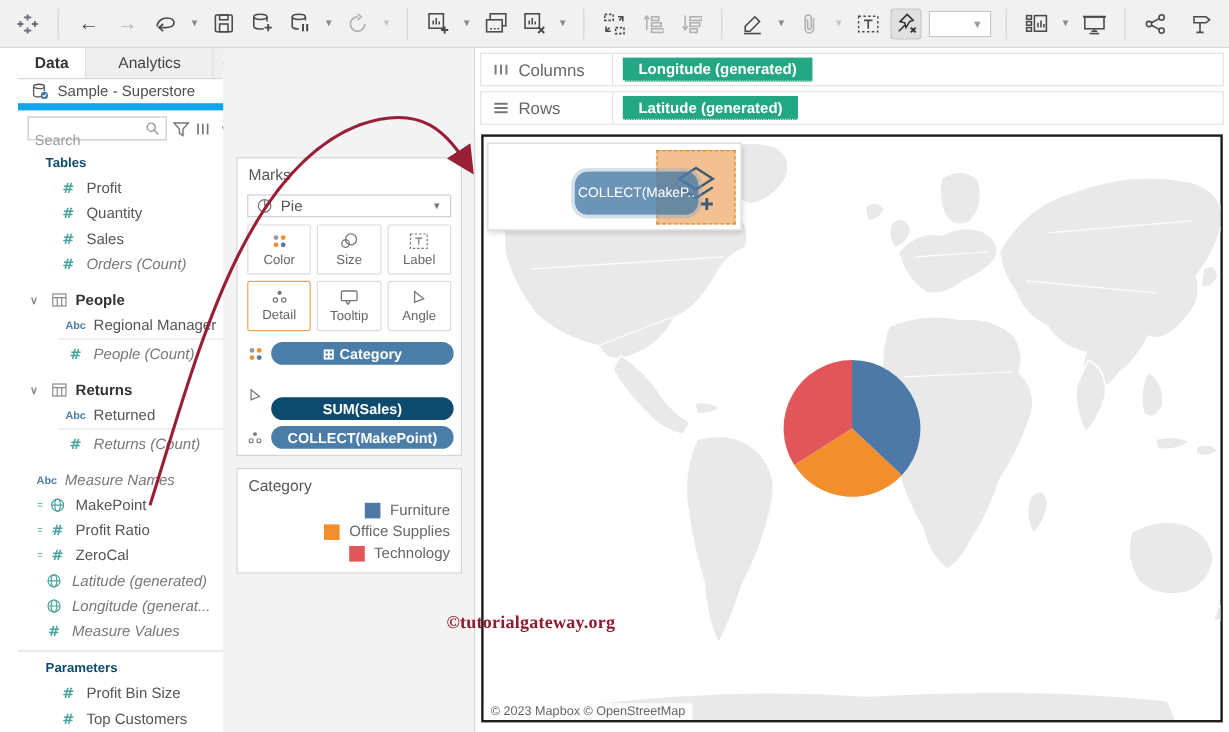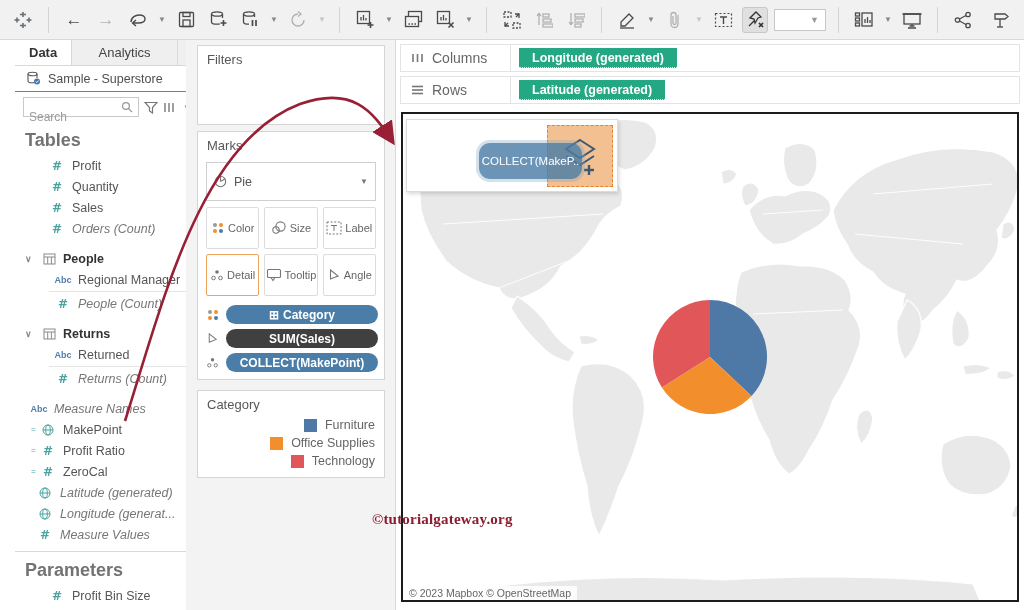--- a/index.html
+++ b/index.html
@@ -27,27 +27,27 @@
   .sidebar { position:absolute; left:15px; top:40px; width:186px; height:570px;
     background:#fff; border-right:1px solid #cfcfcf; font-size:12.5px; color:#555; }
   .side-tabs { display:flex; height:26px; border-bottom:1px solid #d8d8d8; }
   .side-tab { padding:5px 14px; font-size:13px; color:#333; }
   .side-tab.active { background:#fff; font-weight:bold; border-right:1px solid #d8d8d8; }
   .side-tab.inactive { background:#efefef; flex:1; text-align:center; color:#444;
     border-right:1px solid #d8d8d8; }
   .side-collapse { width:22px; display:flex; align-items:center; justify-content:center;
     color:#666; background:#efefef; font-size:12px; }
   .datasource { height:26px; display:flex; align-items:center; gap:7px; padding:0 10px;
-    color:#4f4f4f; font-size:12.5px; border-bottom:1px solid #0ea5e9; }
+    color:#4f4f4f; font-size:12.5px; border-bottom:6px solid #0ea5e9; }
   .search-row { height:30px; display:flex; align-items:center; gap:5px; padding:0 8px; }
   .search-box { flex:1; height:20px; border:1px solid #c9c9c9; display:flex;
     align-items:center; padding:0 5px; color:#9a9a9a; font-size:12px; background:#fff; }
   .search-box .ph { flex:1;margin-top:20px; }
-  .tables-header, .params-header { font-weight:bold; color:#737373; font-size:18px;
-    padding:8px 10px 4px 10px; }
+  .tables-header, .params-header { font-weight:bold; color:#0c4a6e; font-size:11px;
+    padding:8px 10px 4px 10px;margin-left:13px; }
   .field-list { position:relative; }
   .frow { height:21px; display:flex; align-items:center; gap:7px; padding-left:34px;
     white-space:nowrap; }
   .frow.group { padding-left:10px; font-weight:bold; color:#333; gap:6px; }
   .frow.indent { padding-left:40px; }
   .frow .it { font-style:italic; color:#777; }
   .fic { width:16px; flex:none; display:flex; align-items:center; justify-content:center; }
   .hash { color:#4ba3a1; font-weight:bold; font-size:12px; font-family:"DejaVu Sans", sans-serif; }
   .abc { color:#4f7ea8; font-size:9px; font-weight:bold; letter-spacing:0; }
   .eq { color:#4ba3a1; font-size:8px; margin-right:-4px; width:6px; }
@@ -61,35 +61,35 @@
 
   
   .middle { position:absolute; left:186px; top:40px; width:210px; height:570px;
     background:#f3f3f3; border-right:1px solid #d9d9d9; }
   .card { position:absolute; left:11px; width:188px; background:#fff;
     border:1px solid #d5d5d5; }
   .card-title { font-size:13px; color:#575757; padding:6px 9px 2px 9px; }
   .filters-card { top:5px; height:80px; }
   .marks-card { top:91px; height:249px; }
   .legend-card { top:350px; height:88px; }
-  .marktype { margin:7px 8px 6px 8px; height:39px; border:1px solid #cfcfcf;
+  .marktype { margin:7px 8px 6px 8px; height:19px; border:1px solid #cfcfcf;
     display:flex; align-items:center; gap:7px; padding:0 7px; font-size:12.5px; color:#555; }
   .marktype .caret { margin-left:auto; color:#777; font-size:8px; }
   .mbtn-grid { display:grid; grid-template-columns:repeat(3,1fr); gap:5px; margin:0 8px; }
   .mbtn { height:42px; border:1px solid #dcdcdc; border-radius:2px; display:flex;
-    flex-direction:row; align-items:center; justify-content:center; gap:3px;
+    flex-direction:column; align-items:center; justify-content:center; gap:3px;
     font-size:11px; color:#666; background:#fff; }
   .mbtn.hl { border:1px solid #f0a35e; }
   .mpills { margin:9px 6px 0 6px; display:flex; flex-direction:column; gap:5px; }
   .mpill-row { display:flex; align-items:center; gap:5px; }
   .mpill-row .fic { width:17px; }
   .pill { flex:1; height:19px; border-radius:10px; color:#fff; font-weight:bold;
     font-size:12px; display:flex; align-items:center; justify-content:center; gap:4px; }
   .pill.blue { background:#4a7da7; }
-  .pill.green { background:#404040; }
+  .pill.green { background:#0c4a6e;margin-top:22px; }
   .legend-items { padding:4px 9px; display:flex; flex-direction:column; gap:4px;align-items:flex-end; }
   .legend-row { display:flex; align-items:center; gap:8px; font-size:12.5px; color:#666; }
   .swatch { width:13px; height:13px; flex:none; }
 
   
   .shelves { position:absolute; left:396px; top:40px; width:628px; height:72px; background:#fff; }
   .shelf-row { position:absolute; left:4px; right:4px; height:28px; border:1px solid #e3e3e3;
     display:flex; align-items:center; background:#fff; }
   .shelf-label { width:110px; display:flex; align-items:center; gap:8px; padding:0 10px;
     font-size:14px; color:#666; border-right:1px solid #e3e3e3; height:100%; }
@@ -462,23 +462,20 @@
       <span>Top Customers</span>
     </div>
 
   <div class="pane-scroll">
     <span>∧</span>
     <span>∨</span>
   </div>
 </div>
 
 <div class="middle">
-  <div class="card filters-card">
-    <div class="card-title">Filters</div>
-  </div>
 
   <div class="card marks-card">
     <div class="card-title">Marks</div>
     <div class="marktype">
       <svg width="13" height="13" viewBox="0 0 13 13" fill="none" stroke="#777" stroke-width="1.1">
           <circle cx="6.5" cy="6.5" r="5.2"></circle>
           <line x1="6.5" y1="6.5" x2="6.5" y2="1.3"></line>
           <line x1="6.5" y1="6.5" x2="10.8" y2="4"></line>
         </svg>
       <span>Pie</span>

